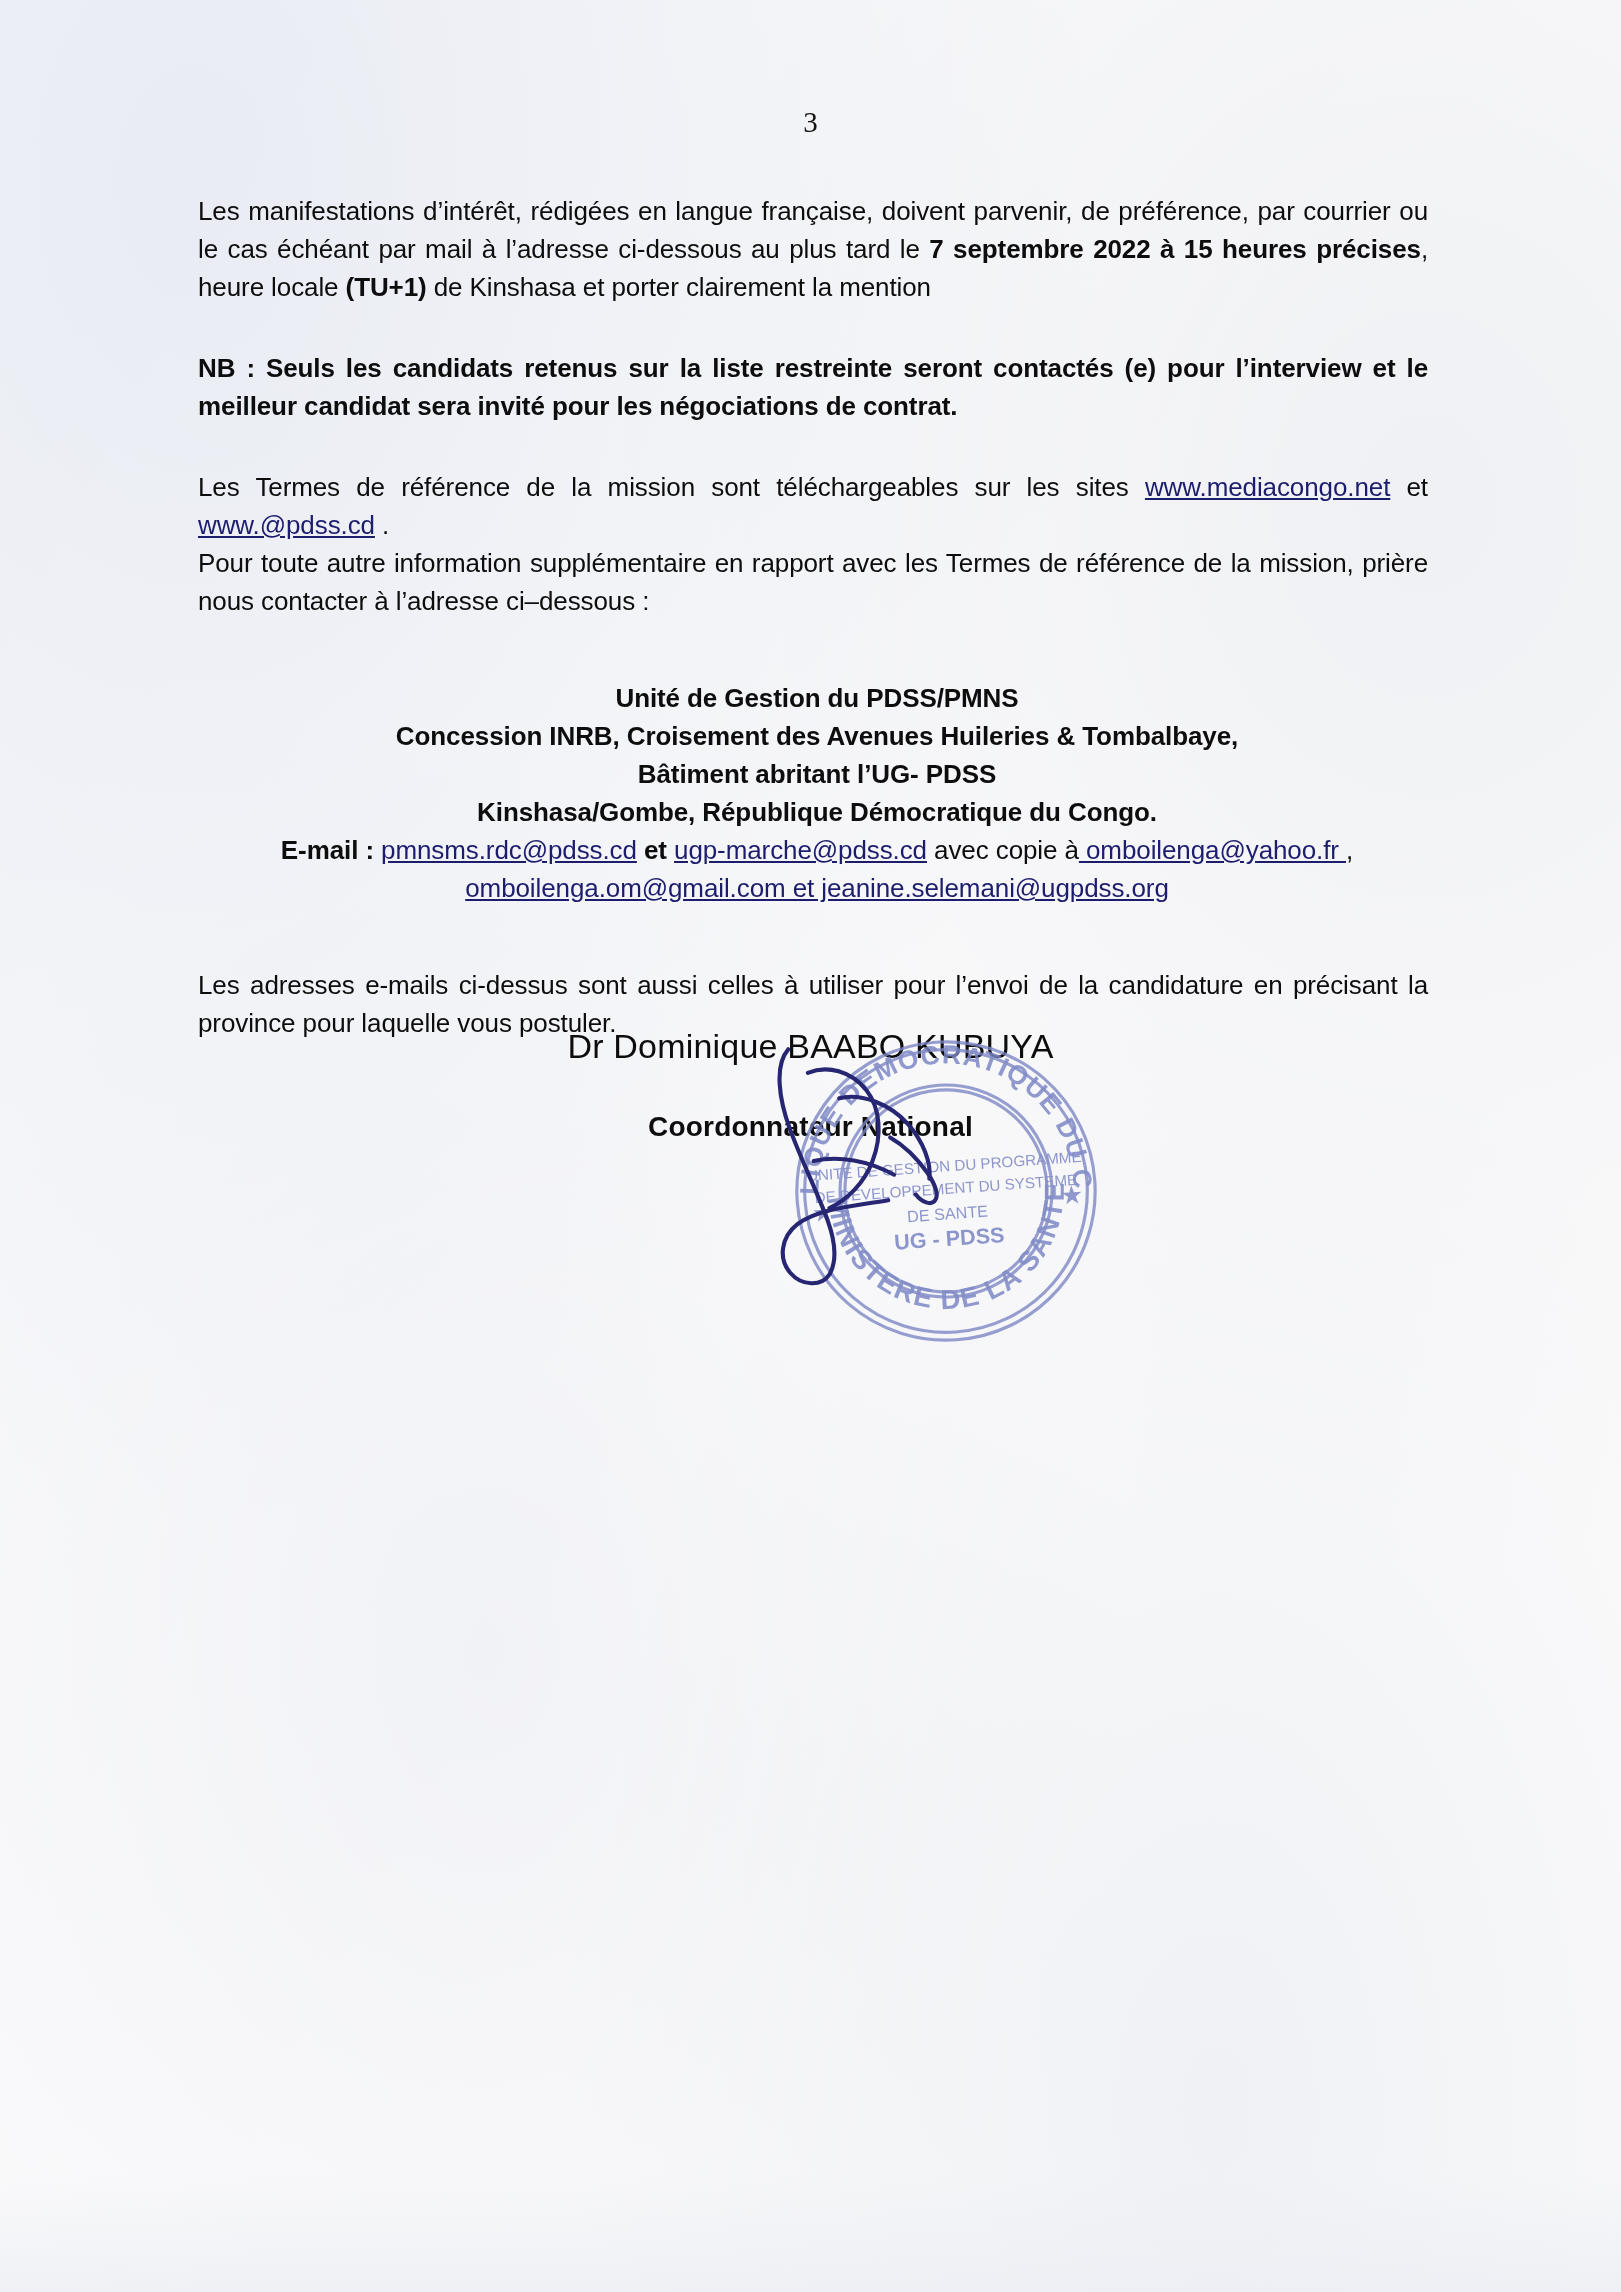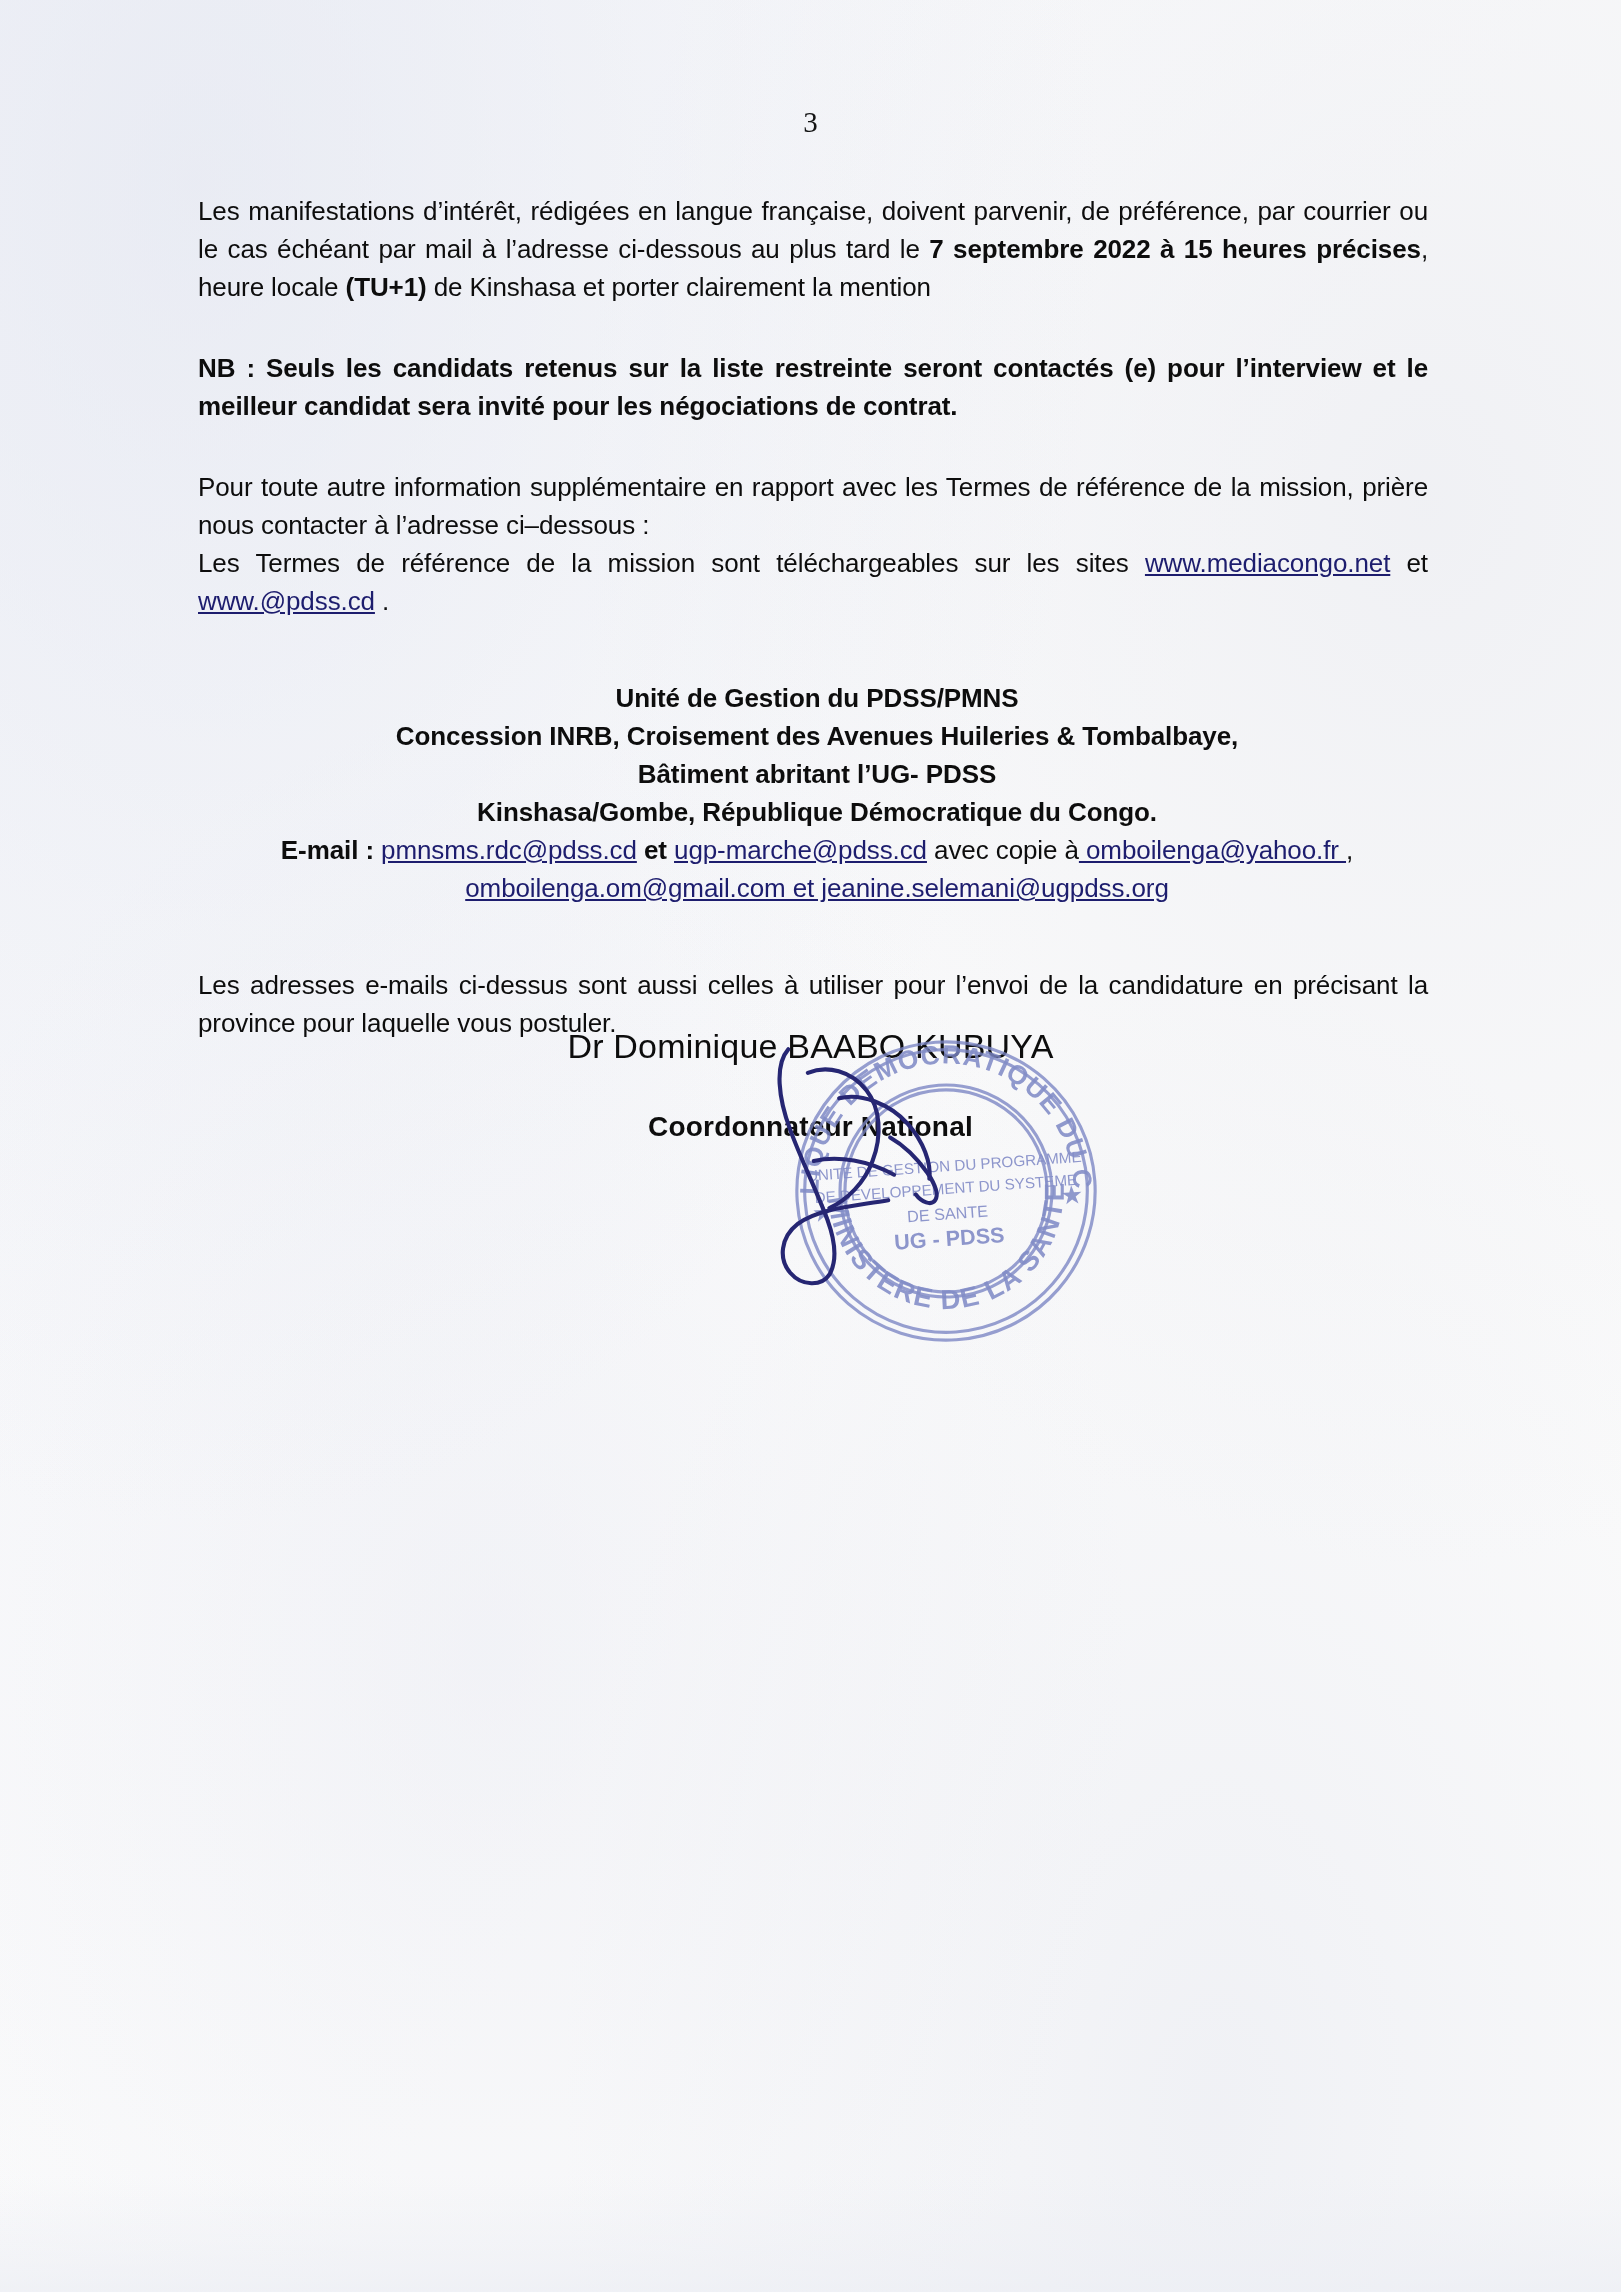--- a/index.html
+++ b/index.html
@@ -153,23 +153,23 @@
 
       <p class="para"><span>Les manifestations d’intérêt, rédigées en langue française, doivent parvenir, de préférence, par courrier ou le cas échéant par mail à l’adresse ci-dessous au plus tard le </span><b>7 septembre 2022 à 15 heures précises</b><span>, heure locale </span><b>(TU+1)</b><span> de Kinshasa et porter clairement la mention</span></p>
 
 
       <div class="gap-md"></div>
 
       <p class="para"><b>NB : Seuls les candidats retenus sur la liste restreinte seront contactés (e) pour l’interview et le meilleur candidat sera invité pour les négociations de contrat.</b></p>
 
       <div class="gap-md"></div>
 
+      <p class="para"><span>Les Termes de référence de la mission sont téléchargeables sur les sites </span><a class="link" href="#">www.mediacongo.net</a><span> et </span><a class="link" href="#">www.@pdss.cd</a><span> .</span></p>
+
       <p class="para"><span>Pour toute autre information supplémentaire en rapport avec les Termes de référence de la mission, prière nous contacter à l’adresse ci–dessous :</span></p>
-
-      <p class="para"><span>Les Termes de référence de la mission sont téléchargeables sur les sites </span><a class="link" href="#">www.mediacongo.net</a><span> et </span><a class="link" href="#">www.@pdss.cd</a><span> .</span></p>
 
       <div class="gap-lg"></div>
 
       <div>
         <div class="addr">Unité de Gestion du PDSS/PMNS</div>
         <div class="addr">Concession INRB, Croisement des Avenues Huileries &amp; Tombalbaye,</div>
         <div class="addr">Bâtiment abritant l’UG- PDSS</div>
         <div class="addr">Kinshasa/Gombe, République Démocratique du Congo.</div>
 
         <div class="email-line"><b>E-mail : </b><a class="link" href="#">pmnsms.rdc@pdss.cd</a><b> et </b><a class="link" href="#">ugp-marche@pdss.cd</a><span>  avec copie à</span><a class="link" href="#"> omboilenga@yahoo.fr </a><span>,</span></div>

